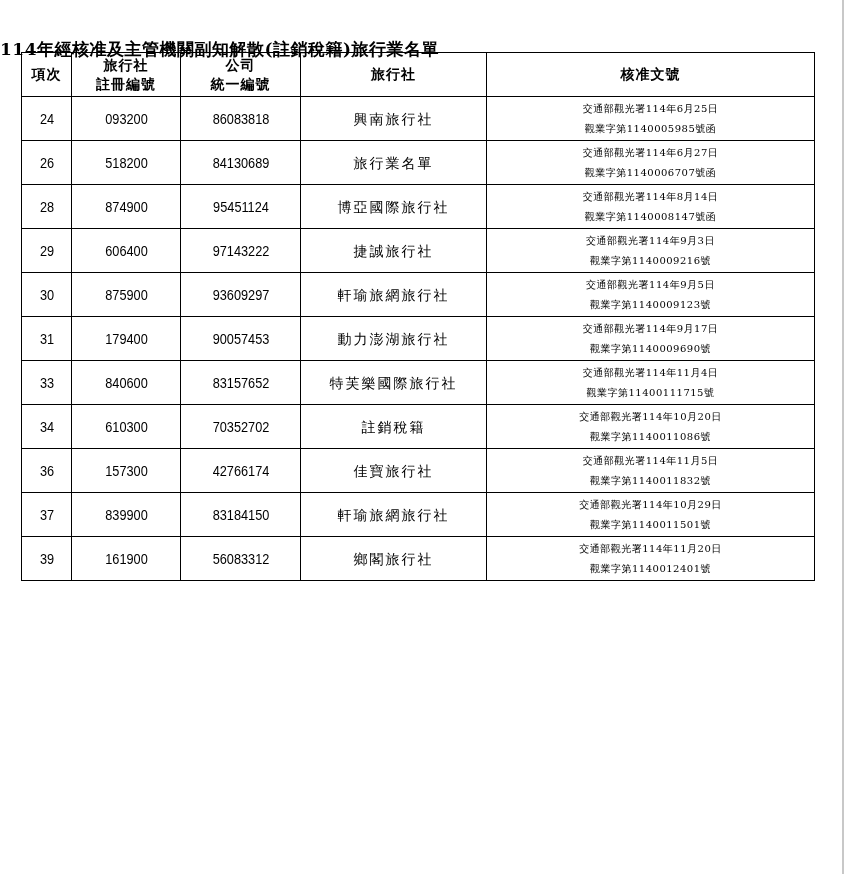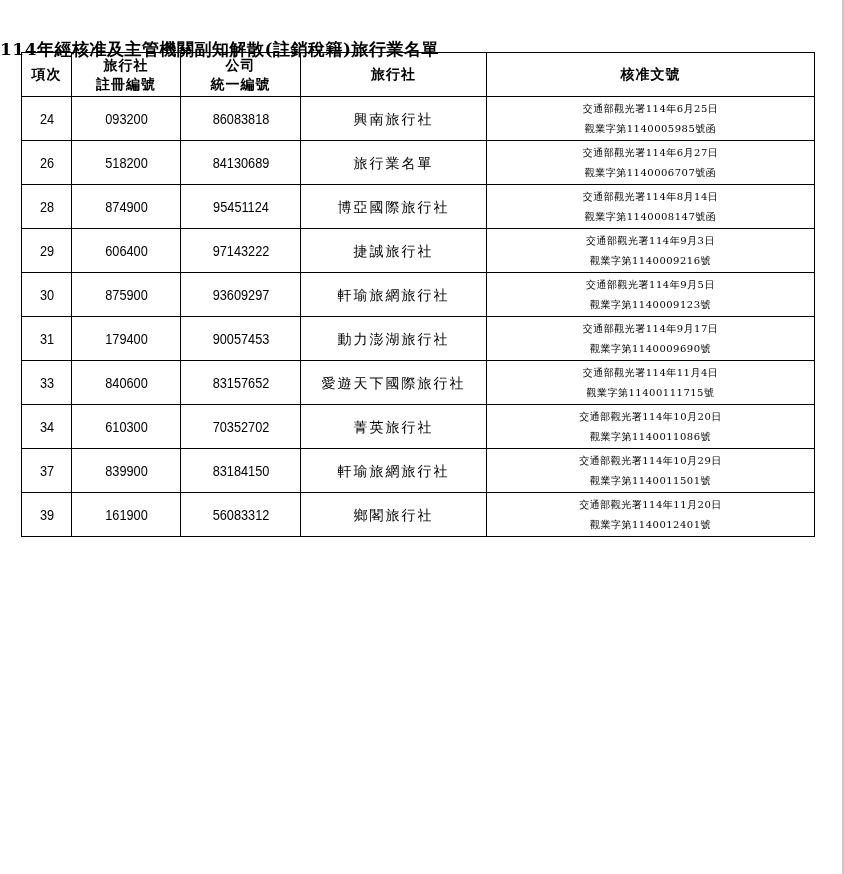--- a/index.html
+++ b/index.html
@@ -176,34 +176,44 @@
         <td class="name">動力澎湖旅行社</td>
         <td class="doc">
           <span class="doc-line">交通部觀光署114年9月17日</span>
           <span class="doc-line">觀業字第1140009690號</span>
         </td>
       </tr>
       <tr>
         <td class="num">33</td>
         <td class="num">840600</td>
         <td class="num">83157652</td>
-        <td class="name">愛遊天下國際旅行社</td>
+        <td class="name">特芙樂國際旅行社</td>
         <td class="doc">
           <span class="doc-line">交通部觀光署114年11月4日</span>
           <span class="doc-line">觀業字第11400111715號</span>
         </td>
       </tr>
       <tr>
         <td class="num">34</td>
         <td class="num">610300</td>
         <td class="num">70352702</td>
-        <td class="name">菁英旅行社</td>
+        <td class="name">註銷稅籍</td>
         <td class="doc">
           <span class="doc-line">交通部觀光署114年10月20日</span>
           <span class="doc-line">觀業字第1140011086號</span>
+        </td>
+      </tr>
+      <tr>
+        <td class="num">36</td>
+        <td class="num">157300</td>
+        <td class="num">42766174</td>
+        <td class="name">佳寶旅行社</td>
+        <td class="doc">
+          <span class="doc-line">交通部觀光署114年11月5日</span>
+          <span class="doc-line">觀業字第1140011832號</span>
         </td>
       </tr>
       <tr>
         <td class="num">37</td>
         <td class="num">839900</td>
         <td class="num">83184150</td>
         <td class="name">軒瑜旅網旅行社</td>
         <td class="doc">
           <span class="doc-line">交通部觀光署114年10月29日</span>
           <span class="doc-line">觀業字第1140011501號</span>

